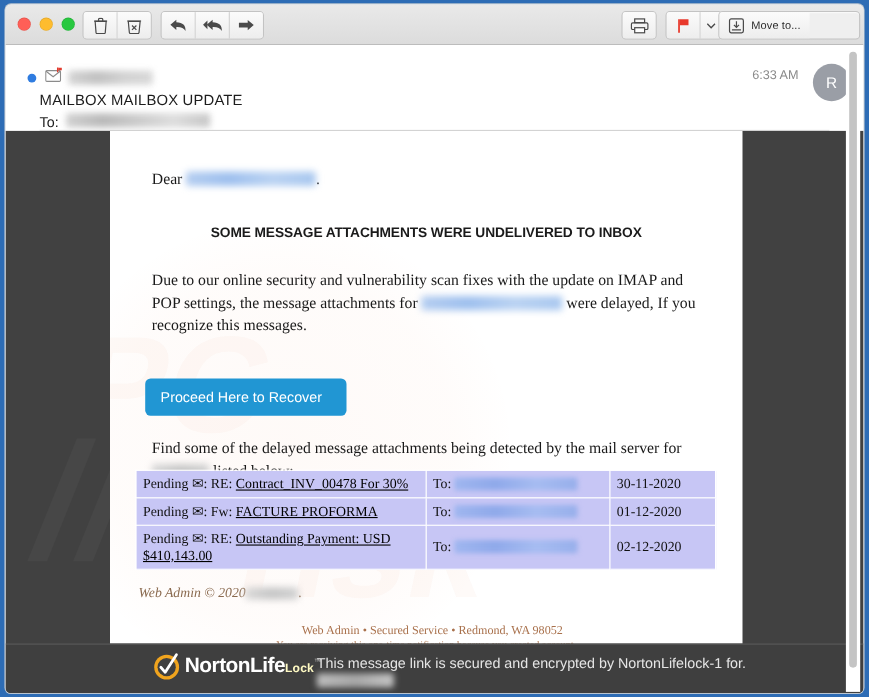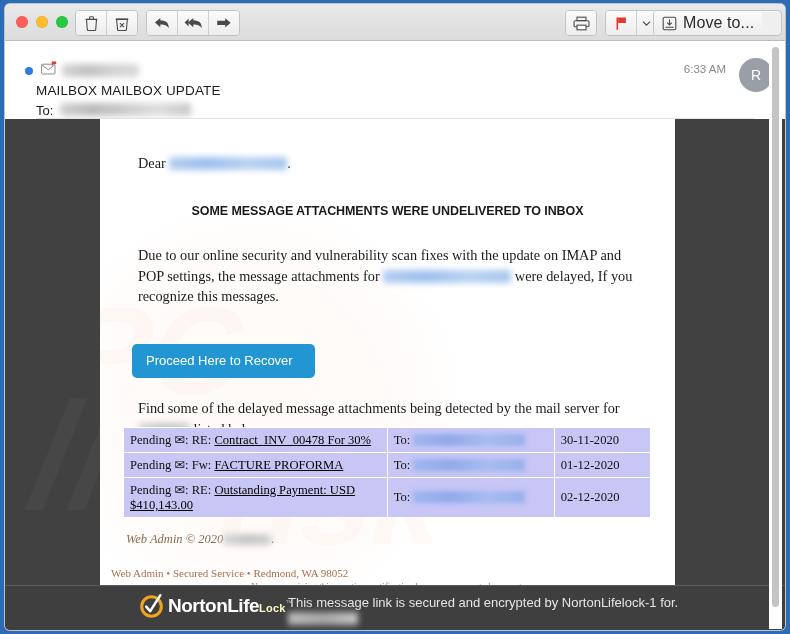--- a/index.html
+++ b/index.html
@@ -48,21 +48,21 @@
   }
   .tb-btn:last-child{border-right:none;}
   .tb-btn svg{display:block;}
 
   #g-delete{left:70px;}
   #g-reply{left:141px;}
   #g-print{left:560px;}
   #g-flag{left:600px;}
   #g-move{left:648px;width:127px;}
   .tb-btn.wide{width:auto;padding:0 8px;gap:6px;}
-  .tb-btn .label{font-size:16px;color:#2b2b2b;letter-spacing:.1px;}
+  .tb-btn .label{font-size:10px;color:#2b2b2b;letter-spacing:.1px;}
   .tb-btn.chev{width:19px;}
 
   
   .msg-head{
     position:relative;
     height:78px;
     background:#fff;
     padding:0;
   }
   .unread-dot{position:absolute;left:20px;top:26px;width:8px;height:8px;border-radius:50%;background:#2f7ce0;}
@@ -187,21 +187,21 @@
     background:linear-gradient(90deg,#9fb6ef,#8fa9ea,#a6bcf1,#97afeb);
     filter:blur(2.6px);
   }
 
   .sincerely{
     position:absolute;left:26px;top:411px;
     font-family:"Liberation Serif", serif;font-style:italic;
     font-size:12.5px;color:#8a6a4f;line-height:1.5;
   }
   .foot1{
-    position:absolute;left:0;right:0;top:448px;text-align:left;
+    position:absolute;left:0;right:0;top:448px;text-align:center;
     font-family:"Liberation Serif", serif;font-size:11px;color:#a9714c;padding-left:11px;
   }
   .foot2{
     position:absolute;left:0;right:0;top:463px;text-align:center;
     font-family:"Liberation Serif", serif;font-size:9.3px;color:#b07a55;
   }
 
   
   .norton{
     position:absolute;left:0;right:0;bottom:0;height:44px;

